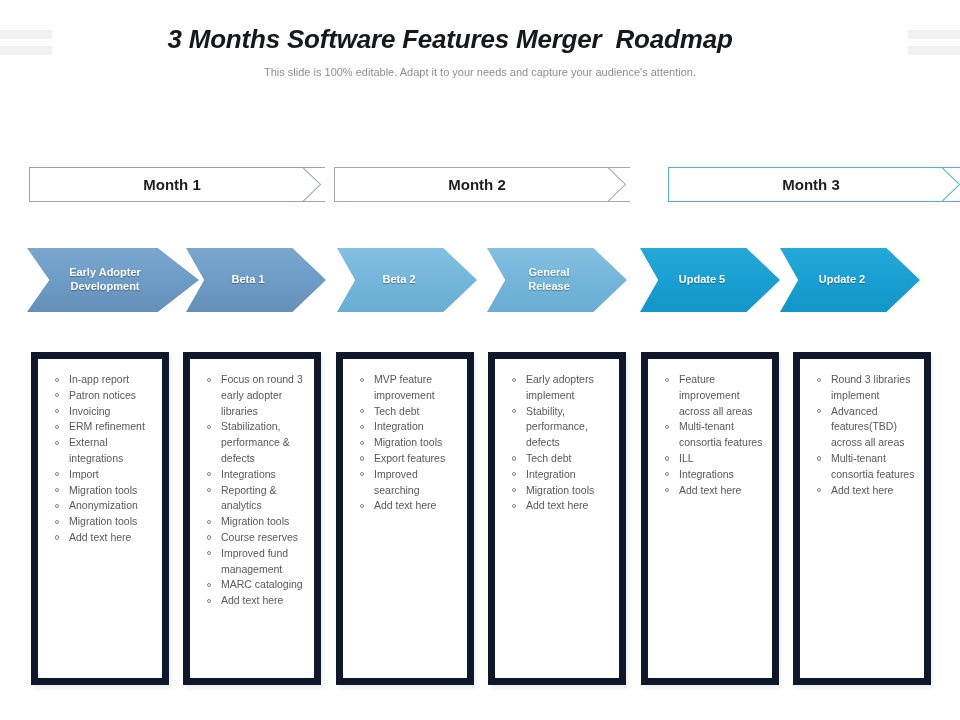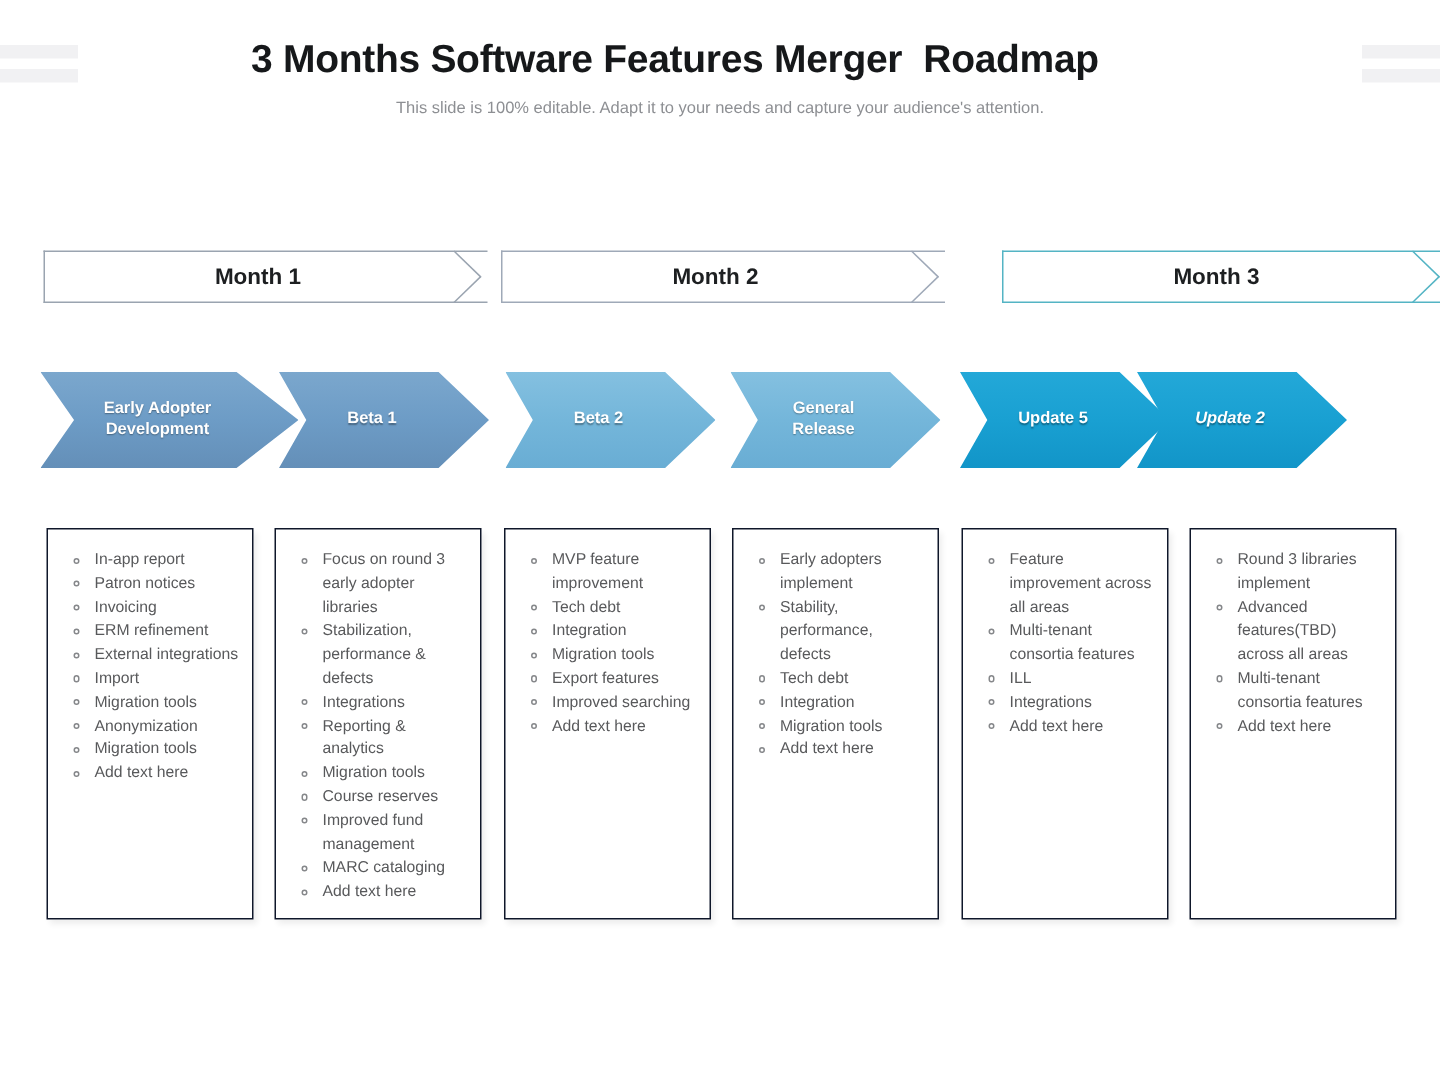--- a/index.html
+++ b/index.html
@@ -26,20 +26,21 @@
   
   .title {
     position: absolute;
     top: 24px; left: 0; width: 900px;
     text-align: center;
     font-size: 26px;
     font-weight: bold;
     color: #16181a;
     letter-spacing: -0.2px;
     white-space: pre;
+    font-style: italic;
   }
   .subtitle {
     position: absolute;
     top: 66px; left: 0; width: 960px;
     text-align: center;
     font-size: 11px;
     color: #8d8f93;
   }
 
   
@@ -111,29 +112,29 @@
     padding-right: 22px;
     text-shadow: 0 1px 1px rgba(0,0,0,0.35);
     white-space: pre-line;
   }
 
   .arrow-1 { left: 27px;  width: 172px; background: linear-gradient(180deg,#7ba7cd 0%,#6d9cc6 50%,#648fb8 100%); }
   .arrow-2 { left: 186px; width: 140px; background: linear-gradient(180deg,#7ba7cd 0%,#6d9cc6 50%,#648fb8 100%); }
   .arrow-3 { left: 337px; width: 140px; background: linear-gradient(180deg,#84c0e0 0%,#74b6da 50%,#69add4 100%); }
   .arrow-4 { left: 487px; width: 140px; background: linear-gradient(180deg,#84c0e0 0%,#74b6da 50%,#69add4 100%); }
   .arrow-5 { left: 640px; width: 140px; background: linear-gradient(180deg,#23a8d8 0%,#19a0d2 50%,#1295c8 100%); }
-  .arrow-6 { left: 758px; width: 140px; background: linear-gradient(180deg,#23a8d8 0%,#19a0d2 50%,#1295c8 100%); font-style: italic; }
+  .arrow-6 { left: 780px; width: 140px; background: linear-gradient(180deg,#23a8d8 0%,#19a0d2 50%,#1295c8 100%); }
 
   
   .card {
     position: absolute;
     top: 352px;
-    height: 261px;
+    height: 333px;
     background: #ffffff;
-    border: 1px solid #0f172a;
+    border: 7px solid #0f172a;
     box-sizing: border-box;
     box-shadow: 2px 3px 4px rgba(0,0,0,0.07);
     padding: 13px 8px 8px 10px;
   }
   .card-1 { left: 31px;  width: 138px; }
   .card-2 { left: 183px; width: 138px; }
   .card-3 { left: 336px; width: 138px; }
   .card-4 { left: 488px; width: 138px; }
   .card-5 { left: 641px; width: 138px; }
   .card-6 { left: 793px; width: 138px; }

